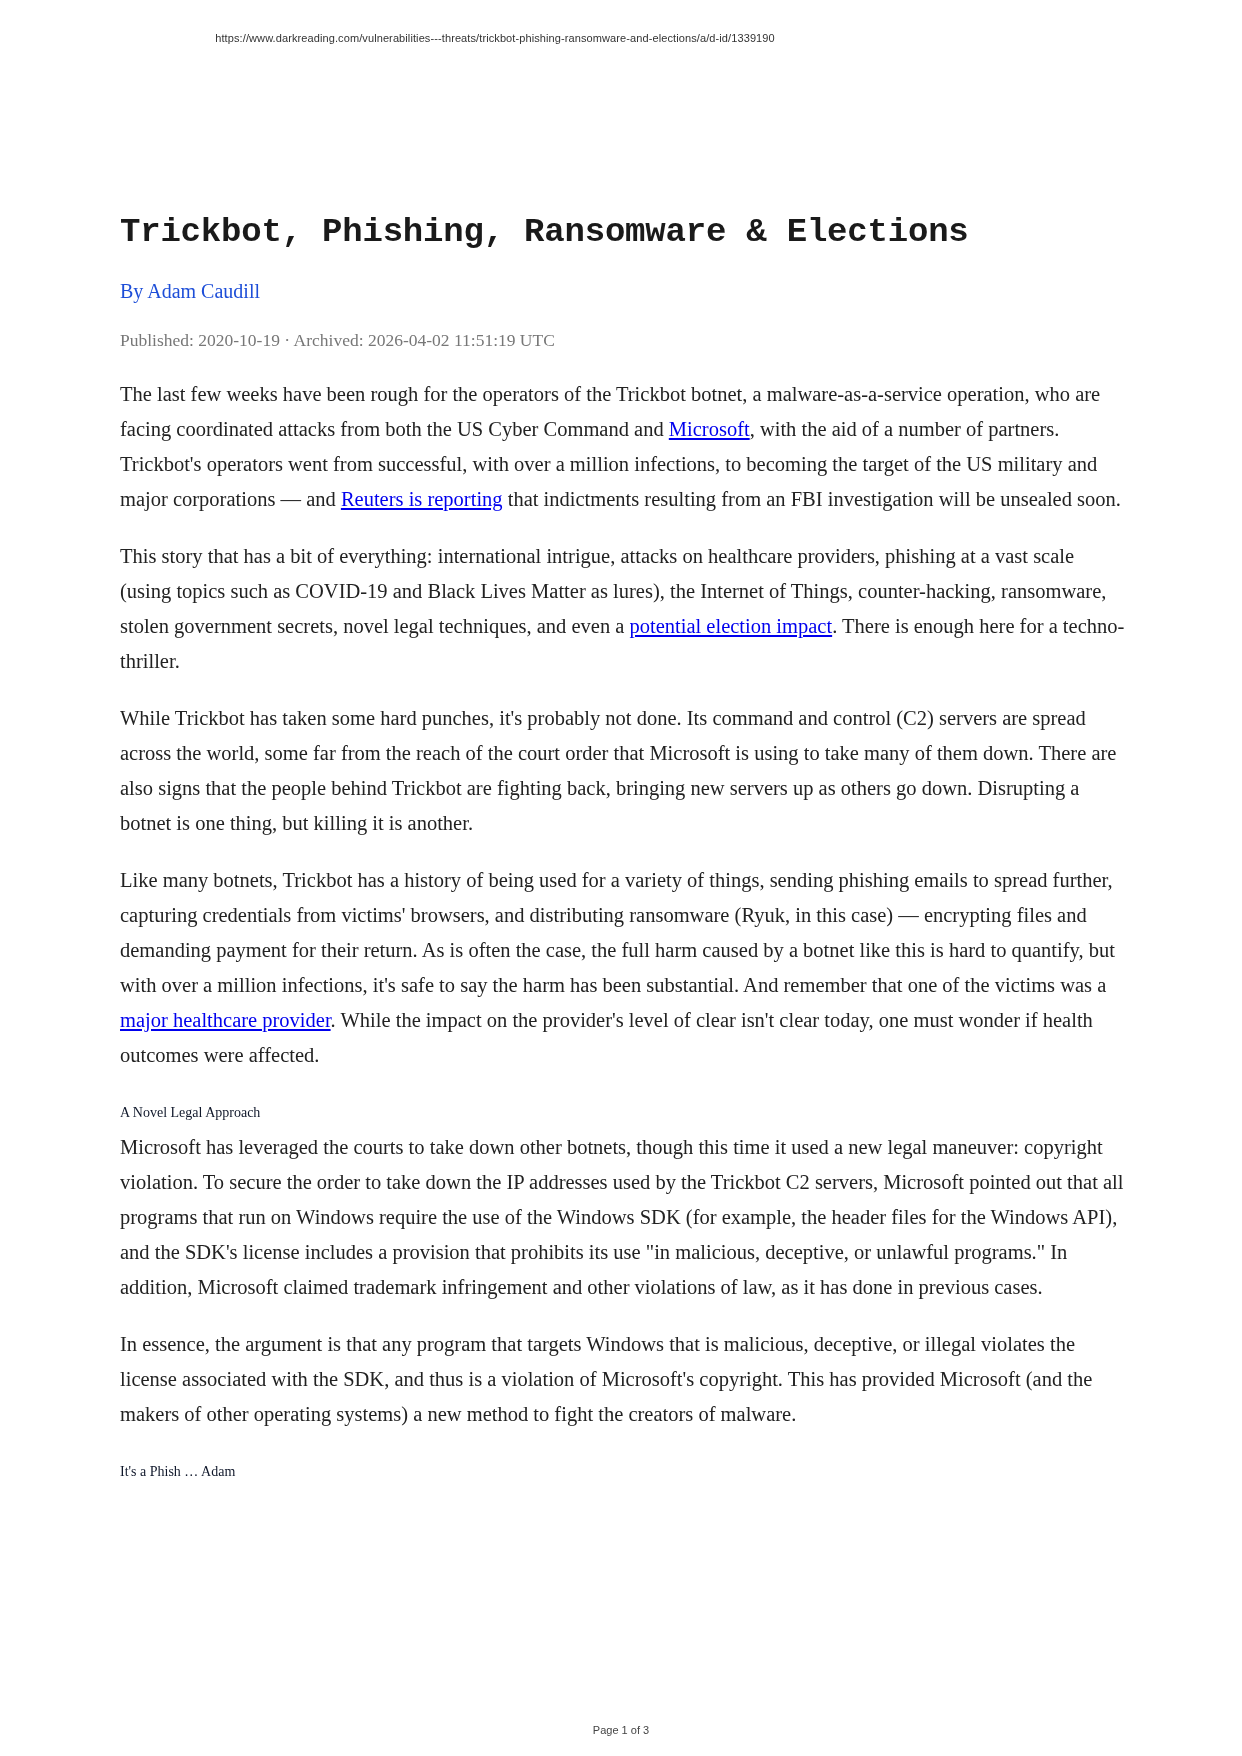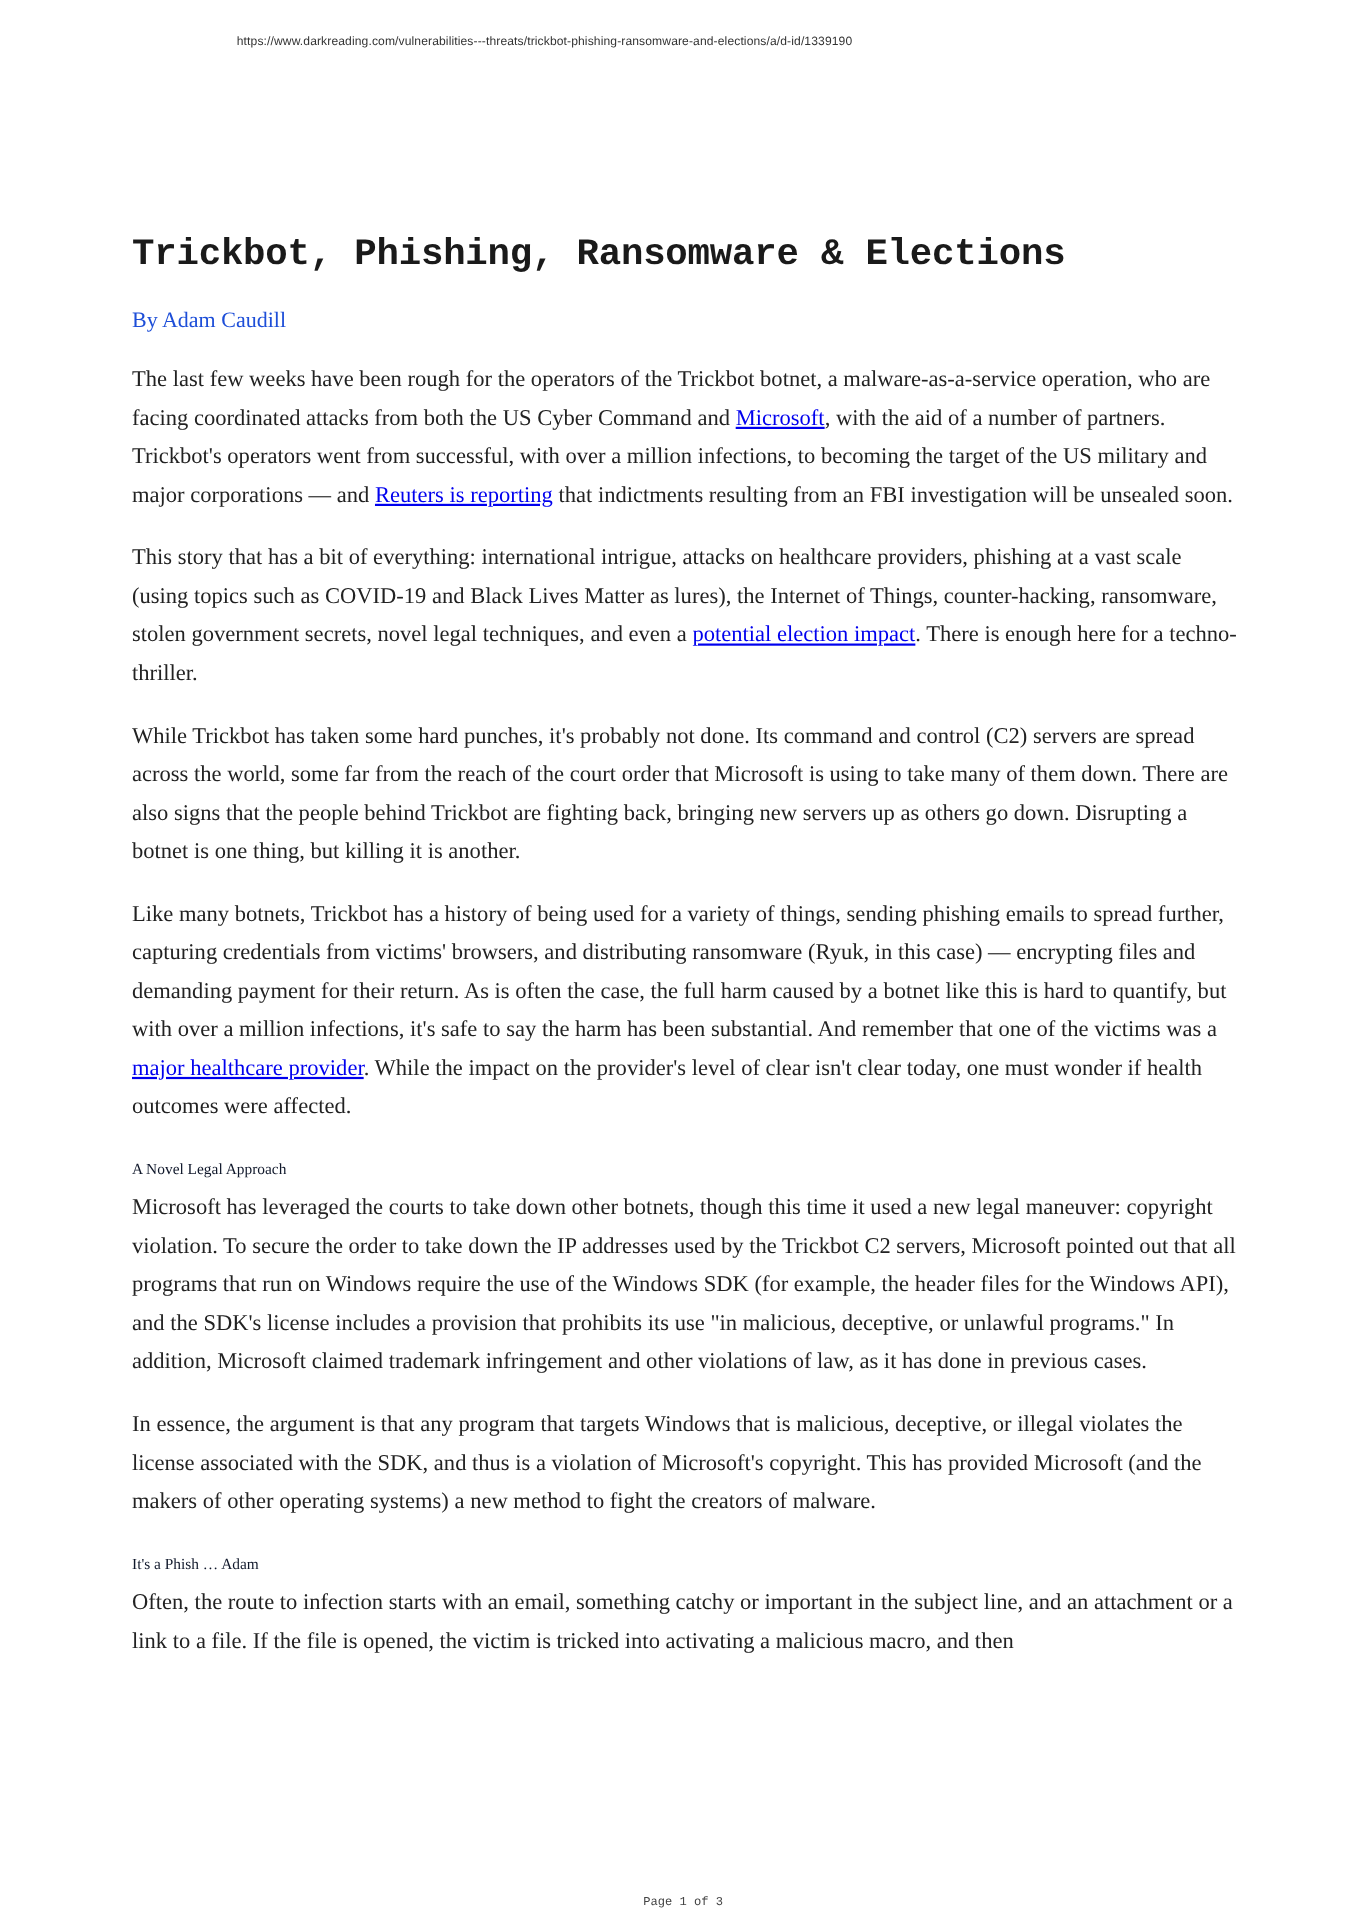--- a/index.html
+++ b/index.html
@@ -69,44 +69,44 @@
       color: #0000ee;
       text-decoration: underline;
       text-align: right;
     }
     .page-footer {
       position: absolute;
       top: 1724px;
       left: 0;
       width: 1242px;
       text-align: center;
-      font-family: Liberation Mono, monospace;
+      font-family: Liberation Sans, sans-serif;
       font-size: 11px;
       color: #444444;
     }
   </style>
 </head>
 <body>
 
 <div class="page-url">https://www.darkreading.com/vulnerabilities---threats/trickbot-phishing-ransomware-and-elections/a/d-id/1339190</div>
 
 <main class="article">
   <h1 class="title">Trickbot, Phishing, Ransomware &amp; Elections</h1>
   <div class="byline">By Adam Caudill</div>
+  <div class="meta">Published: 2020-10-19 · Archived: 2026-04-02 11:51:19 UTC</div>
 
   <p class="para"><span>The last few weeks have been rough for the operators of the Trickbot botnet, a malware-as-a-service operation, who are facing coordinated attacks from both the US Cyber Command and </span><a class="inline-link" href="#">Microsoft</a><span>, with the aid of a number of partners. Trickbot's operators went from successful, with over a million infections, to becoming the target of the US military and major corporations — and </span><a class="inline-link" href="#">Reuters is reporting</a><span> that indictments resulting from an FBI investigation will be unsealed soon.</span></p>
 
   <p class="para"><span>This story that has a bit of everything: international intrigue, attacks on healthcare providers, phishing at a vast scale (using topics such as COVID-19 and Black Lives Matter as lures), the Internet of Things, counter-hacking, ransomware, stolen government secrets, novel legal techniques, and even a </span><a class="inline-link" href="#">potential election impact</a><span>. There is enough here for a techno-thriller.</span></p>
 
   <p class="para">While Trickbot has taken some hard punches, it's probably not done. Its command and control (C2) servers are spread across the world, some far from the reach of the court order that Microsoft is using to take many of them down. There are also signs that the people behind Trickbot are fighting back, bringing new servers up as others go down. Disrupting a botnet is one thing, but killing it is another.</p>
 
   <p class="para"><span>Like many botnets, Trickbot has a history of being used for a variety of things, sending phishing emails to spread further, capturing credentials from victims' browsers, and distributing ransomware (Ryuk, in this case) — encrypting files and demanding payment for their return. As is often the case, the full harm caused by a botnet like this is hard to quantify, but with over a million infections, it's safe to say the harm has been substantial. And remember that one of the victims was a </span><a class="inline-link" href="#">major healthcare provider</a><span>. While the impact on the provider's level of clear isn't clear today, one must wonder if health outcomes were affected.</span></p>
 
   <div class="subhead">A Novel Legal Approach</div>
   <p class="para">Microsoft has leveraged the courts to take down other botnets, though this time it used a new legal maneuver: copyright violation. To secure the order to take down the IP addresses used by the Trickbot C2 servers, Microsoft pointed out that all programs that run on Windows require the use of the Windows SDK (for example, the header files for the Windows API), and the SDK's license includes a provision that prohibits its use "in malicious, deceptive, or unlawful programs." In addition, Microsoft claimed trademark infringement and other violations of law, as it has done in previous cases.</p>
 
   <p class="para">In essence, the argument is that any program that targets Windows that is malicious, deceptive, or illegal violates the license associated with the SDK, and thus is a violation of Microsoft's copyright. This has provided Microsoft (and the makers of other operating systems) a new method to fight the creators of malware.</p>
 
   <div class="subhead">It's a Phish … Adam</div>
-  <p class="para">Often, the route to infection starts with an email, something catchy or important in the subject line, and an attachment or a link to a file. If the file is opened, the victim is tricked into activating a malicious macro, and then</p>
 </main>
 
 <div class="page-footer">Page 1 of 3</div>
 
 </body></html>

